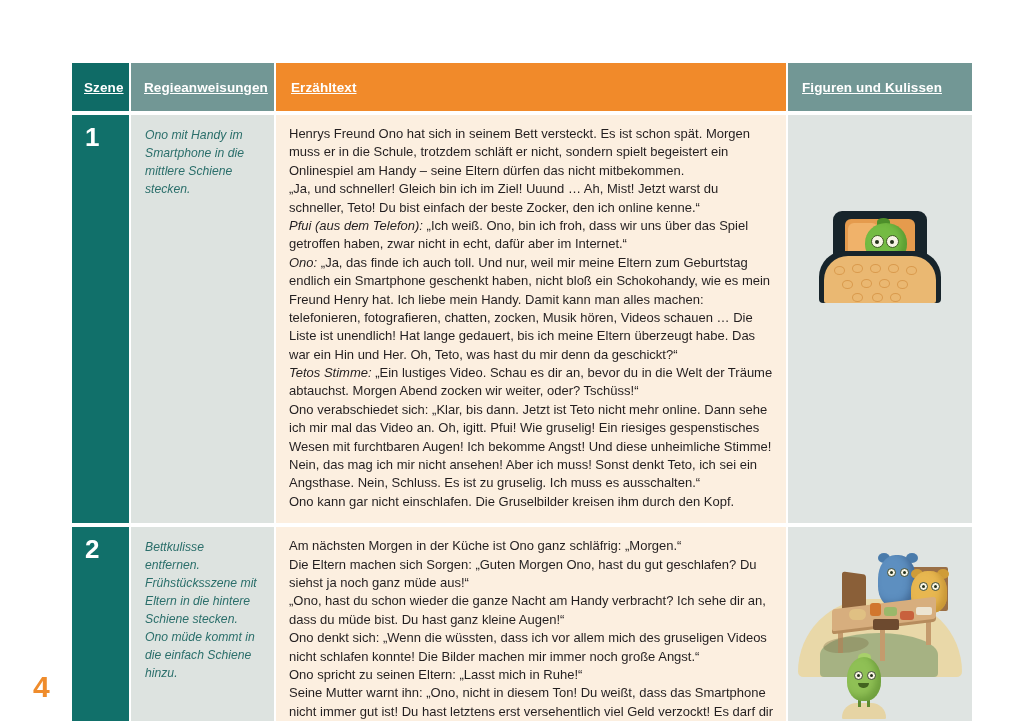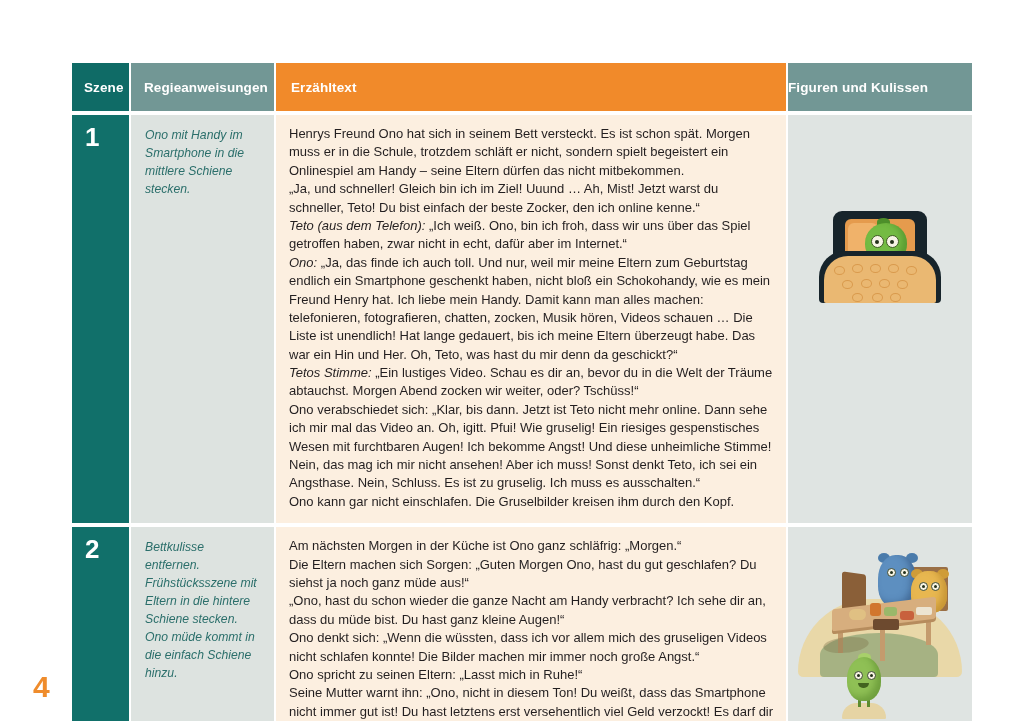--- a/index.html
+++ b/index.html
@@ -43,38 +43,39 @@
   thead th {
     padding: 0;
     margin: 0;
     height: 48px;
     vertical-align: middle;
     text-align: left;
     font-weight: bold;
     font-size: 13.5px;
     color: #ffffff;
     letter-spacing: 0.1px;
+    text-decoration: underline;
   }
   th.h-scene {
     background: #0f6b66;
     padding-left: 12px;
   }
   th.h-stage {
     background: #729795;
     padding-left: 13px;
     border-left: 2px solid #ffffff;
   }
   th.h-narr {
     background: #f18a2a;
     padding-left: 15px;
     border-left: 2px solid #ffffff;
   }
   th.h-figs {
     background: #729795;
-    padding-left: 0;
+    padding-left: 14px;
     border-left: 2px solid #ffffff;
   }
 
   
   tbody td {
     padding: 0;
     margin: 0;
     vertical-align: top;
     border-top: 4px solid #ffffff;
   }
@@ -397,21 +398,21 @@
         <td class="scene-cell">1</td>
 
         <td class="stage-cell">
           <div class="stage-text">Ono mit Handy im Smartphone in die mittlere Schiene stecken.</div>
         </td>
 
         <td class="narr-cell">
           <div class="narr-text">
             <p>Henrys Freund Ono hat sich in seinem Bett versteckt. Es ist schon spät. Morgen muss er in die Schule, trotzdem schläft er nicht, sondern spielt begeistert ein Onlinespiel am Handy – seine Eltern dürfen das nicht mitbekommen.</p>
             <p>„Ja, und schneller! Gleich bin ich im Ziel! Uuund … Ah, Mist! Jetzt warst du schneller, Teto! Du bist einfach der beste Zocker, den ich online kenne.“</p>
-            <p><span class="spk">Teto (aus dem Telefon):</span><span> „Ich weiß. Ono, bin ich froh, dass wir uns über das Spiel getroffen haben, zwar nicht in echt, dafür aber im Internet.“</span></p>
+            <p><span class="spk">Pfui (aus dem Telefon):</span><span> „Ich weiß. Ono, bin ich froh, dass wir uns über das Spiel getroffen haben, zwar nicht in echt, dafür aber im Internet.“</span></p>
             <p><span class="spk">Ono:</span><span> „Ja, das finde ich auch toll. Und nur, weil mir meine Eltern zum Geburtstag endlich ein Smartphone geschenkt haben, nicht bloß ein Schokohandy, wie es mein Freund Henry hat. Ich liebe mein Handy. Damit kann man alles machen: telefonieren, fotografieren, chatten, zocken, Musik hören, Videos schauen … Die Liste ist unendlich! Hat lange gedauert, bis ich meine Eltern überzeugt habe. Das war ein Hin und Her. Oh, Teto, was hast du mir denn da geschickt?“</span></p>
             <p><span class="spk">Tetos Stimme:</span><span> „Ein lustiges Video. Schau es dir an, bevor du in die Welt der Träume abtauchst. Morgen Abend zocken wir weiter, oder? Tschüss!“</span></p>
             <p>Ono verabschiedet sich: „Klar, bis dann. Jetzt ist Teto nicht mehr online. Dann sehe ich mir mal das Video an. Oh, igitt. Pfui! Wie gruselig! Ein riesiges gespenstisches Wesen mit furchtbaren Augen! Ich bekomme Angst! Und diese unheimliche Stimme! Nein, das mag ich mir nicht ansehen! Aber ich muss! Sonst denkt Teto, ich sei ein Angsthase. Nein, Schluss. Es ist zu gruselig. Ich muss es ausschalten.“</p>
             <p>Ono kann gar nicht einschlafen. Die Gruselbilder kreisen ihm durch den Kopf.</p>
           </div>
         </td>
 
         <td class="figs-cell">
           <div class="fig-wrap">
             <div class="illu-bed">

